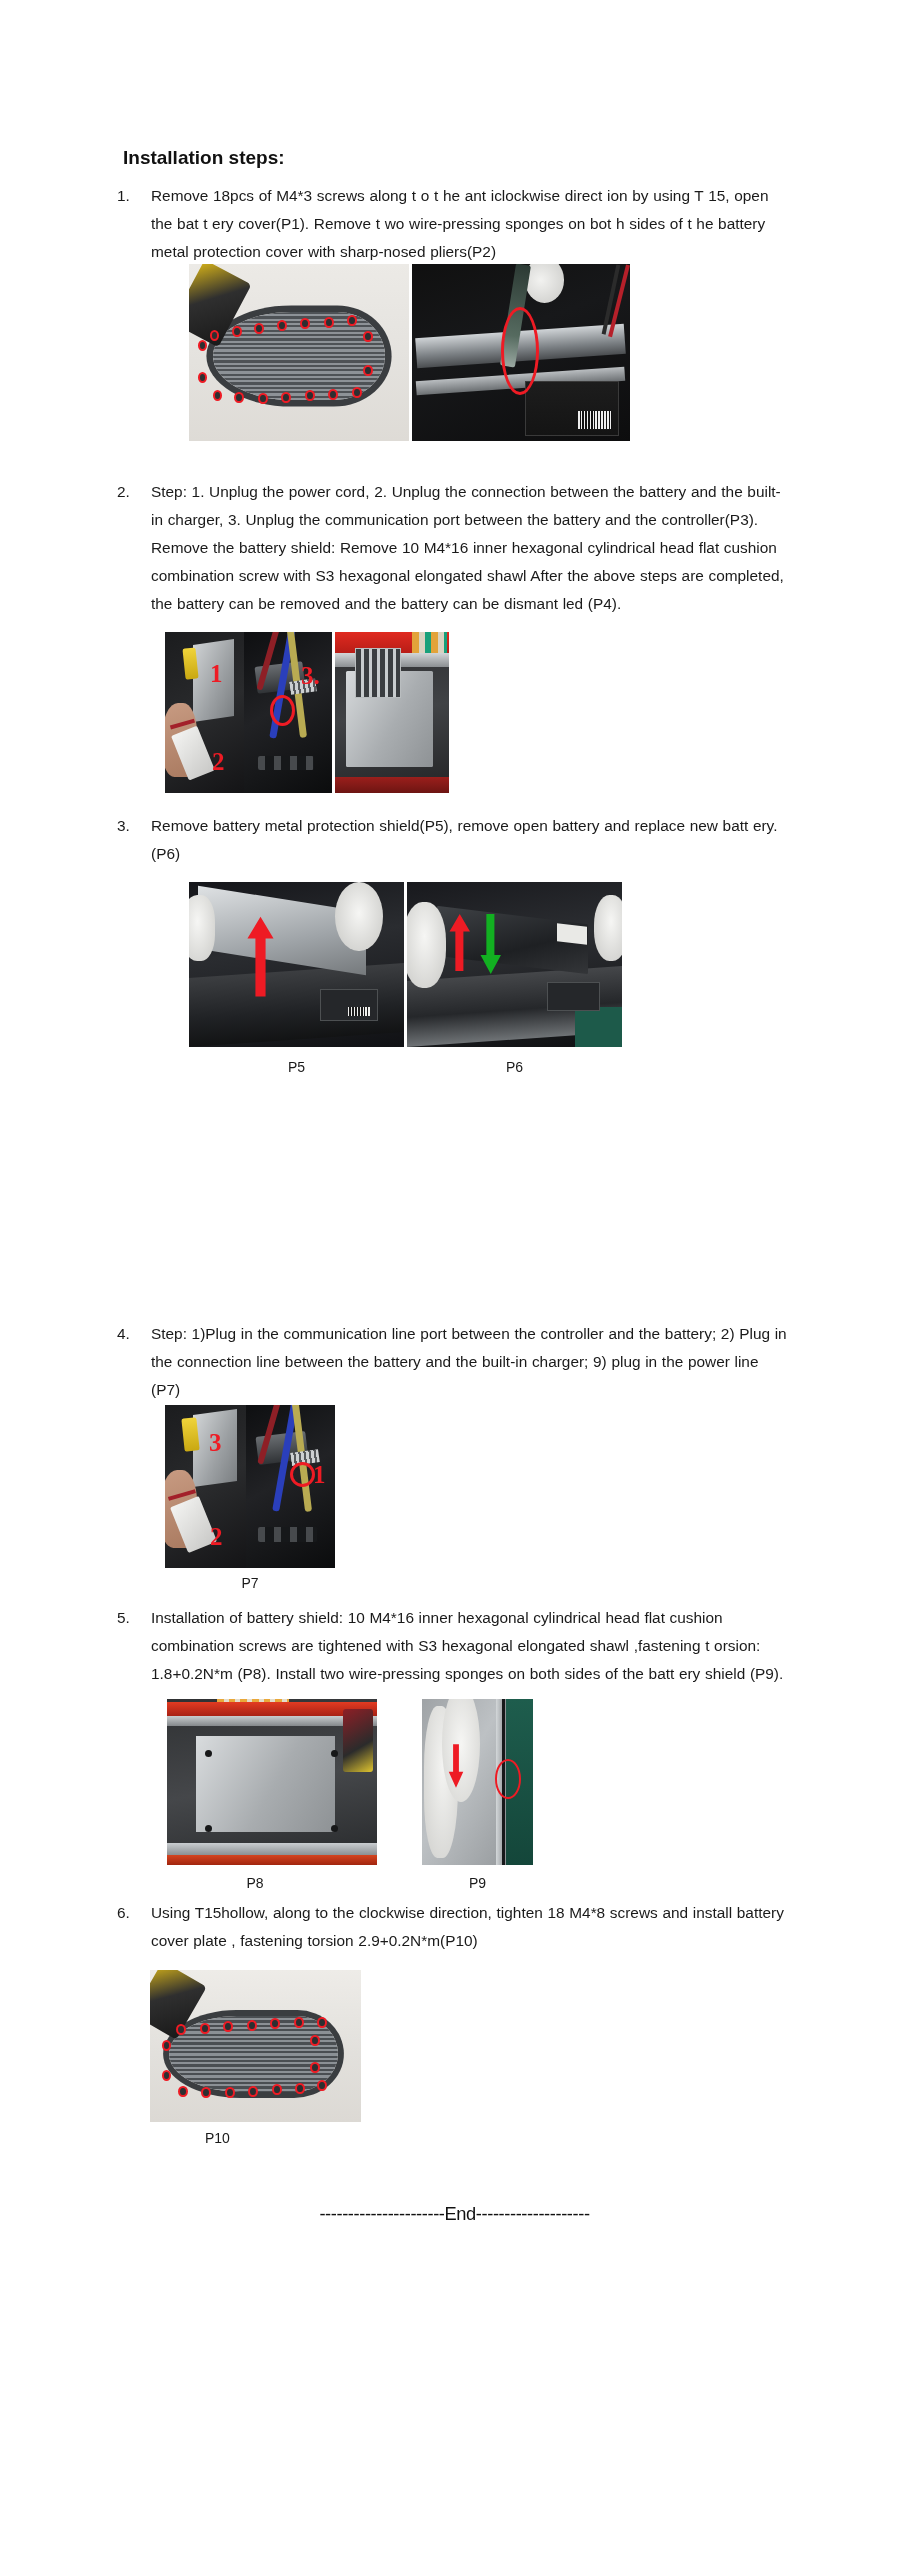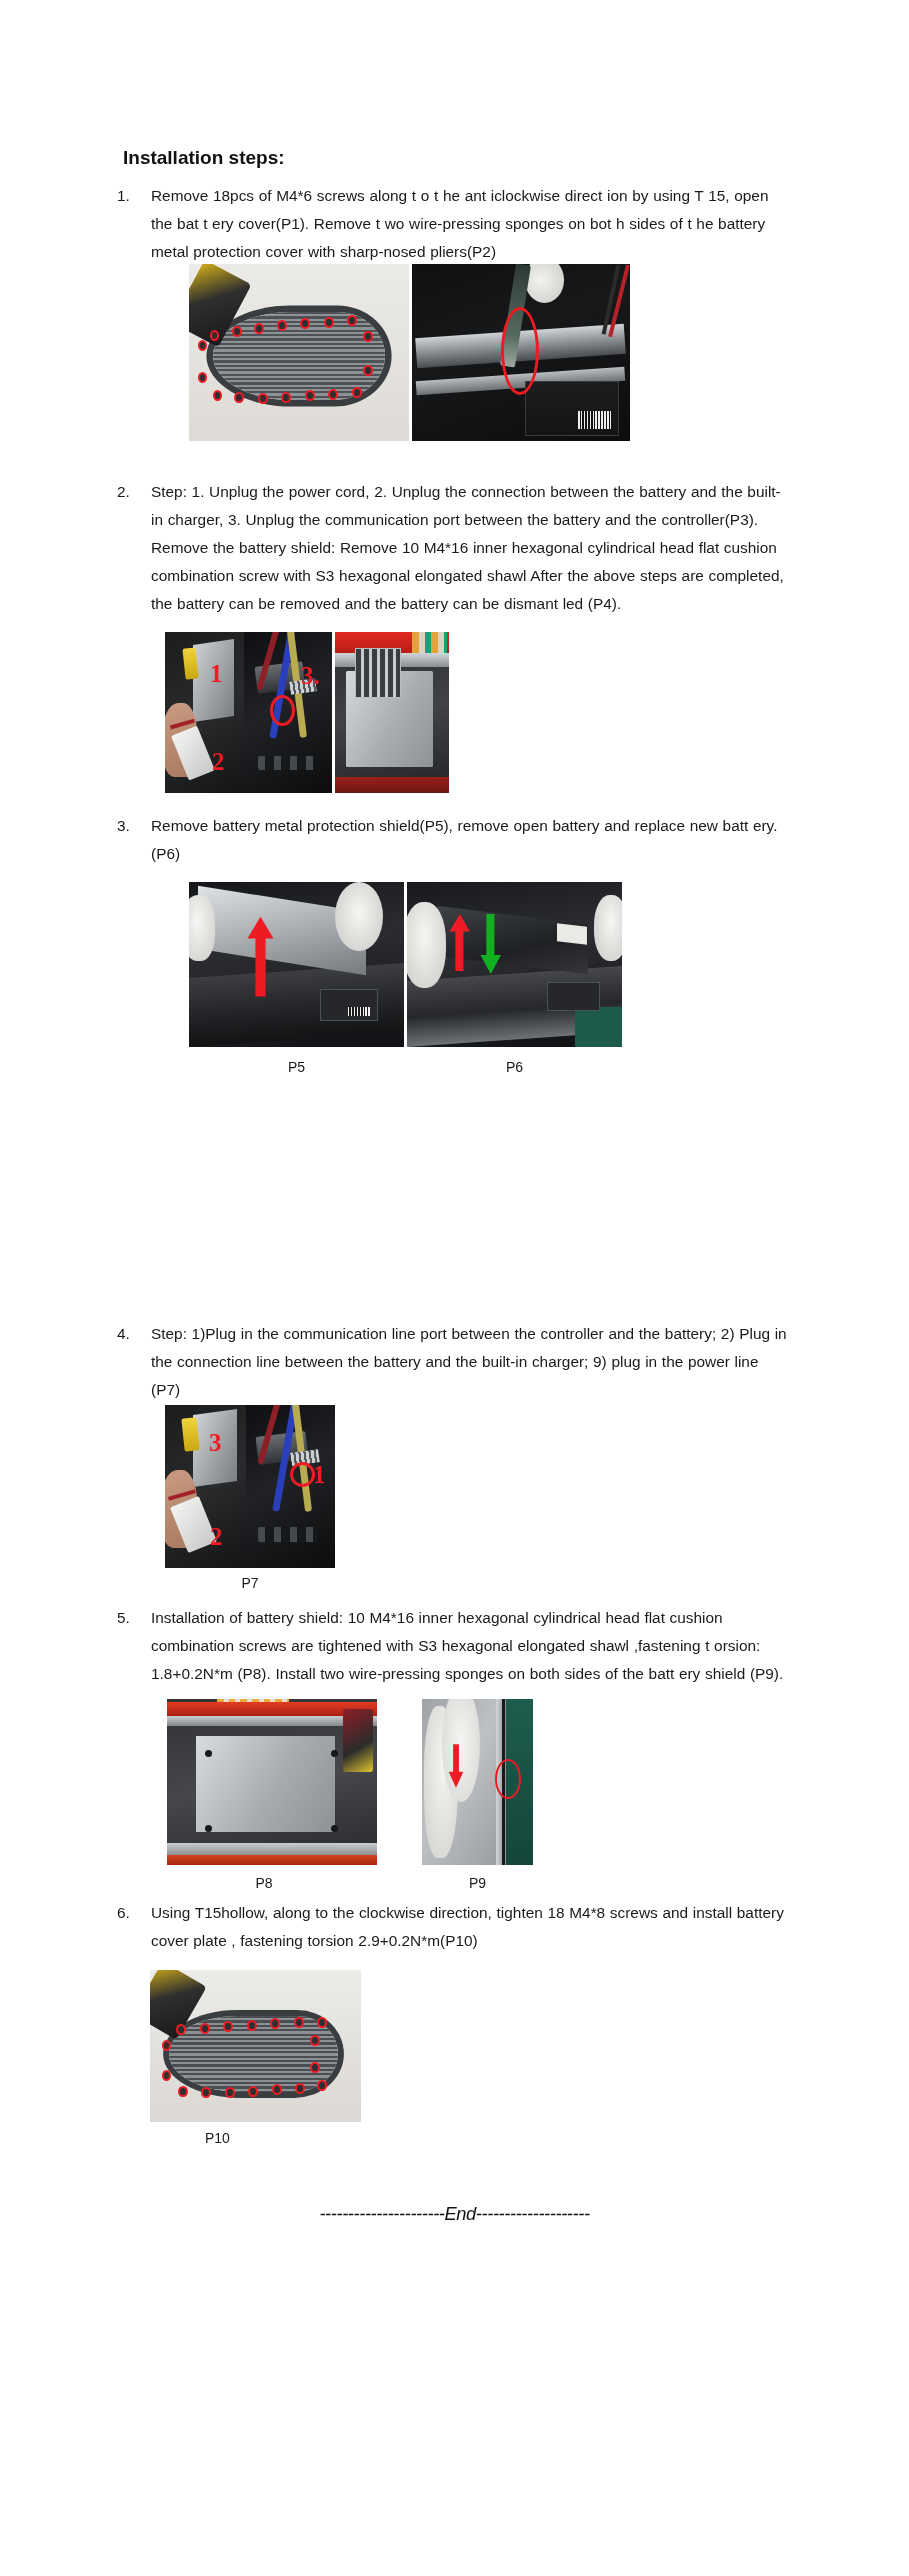--- a/index.html
+++ b/index.html
@@ -89,21 +89,20 @@
   .end-line {
     position: absolute;
     top: 2203px;
     left: 0;
     width: 909px;
     text-align: center;
     font-size: 18.3px;
     letter-spacing: -0.4px;
     color: #111;
     white-space: nowrap;
-    font-style: italic;
   }
 
   
 
   
   .p1 { background: linear-gradient(180deg,#eceae6 0%,#e4e2de 55%,#dedbd6 100%); }
   .p1 .grille {
     position: absolute;
     left: 11%; top: 27%;
     width: 78%; height: 50%;
@@ -501,21 +500,21 @@
 </head>
 <body>
 
 <div class="page">
 
 
   <div class="section-heading">Installation steps:</div>
 
   <div class="step" style="position:absolute;left:117px;top:182px;width:674px;">
     <div class="step-num">1.</div>
-    <div class="step-text">Remove 18pcs of M4*6 screws along t o t he ant iclockwise direct ion by using T 15, open the bat t ery cover(P1). Remove t wo wire-pressing sponges on bot h sides of t he battery metal protection cover with sharp-nosed pliers(P2)</div>
+    <div class="step-text">Remove 18pcs of M4*3 screws along t o t he ant iclockwise direct ion by using T 15, open the bat t ery cover(P1). Remove t wo wire-pressing sponges on bot h sides of t he battery metal protection cover with sharp-nosed pliers(P2)</div>
   </div>
 
   <div class="figrow" style="left:189px;top:264px;">
     <div class="fig p1" style="width:220px;height:177px;">
       <div class="grille"></div>
       <div class="drill"></div>
 
       <div class="ring" style="left:20.5px;top:66px;"></div>
       <div class="ring" style="left:43px;top:62px;"></div>
       <div class="ring" style="left:65px;top:59px;"></div>
@@ -683,21 +682,21 @@
       <div class="darkslot"></div>
       <div class="glove"></div>
       <div class="glove2"></div>
       <svg width="16" height="44" viewBox="0 0 22 60" style="position:absolute;left:26px;top:45px;">
         <polygon points="11,60 21,38 15,38 15,0 7,0 7,38 1,38" fill="#ee1b24"></polygon>
       </svg>
       <div class="ellipse-red" style="right:11.7px;top:60px;width:26px;height:40px;border-width:2.9px;"></div>
     </div>
   </div>
 
-  <div class="caption" style="left:159px;top:1875px;width:210px;">P8</div>
+  <div class="caption" style="left:150px;top:1875px;width:210px;">P8</div>
   <div class="caption" style="left:422px;top:1875px;width:111px;">P9</div>
 
   <div class="step" style="position:absolute;left:117px;top:1899px;width:674px;">
     <div class="step-num">6.</div>
     <div class="step-text">Using T15hollow, along to the clockwise direction, tighten 18 M4*8 screws and install battery cover plate , fastening torsion 2.9+0.2N*m(P10)</div>
   </div>
 
   <div class="figrow" style="left:150px;top:1970px;">
     <div class="fig p10" style="width:211px;height:152px;">
       <div class="grille"></div>

